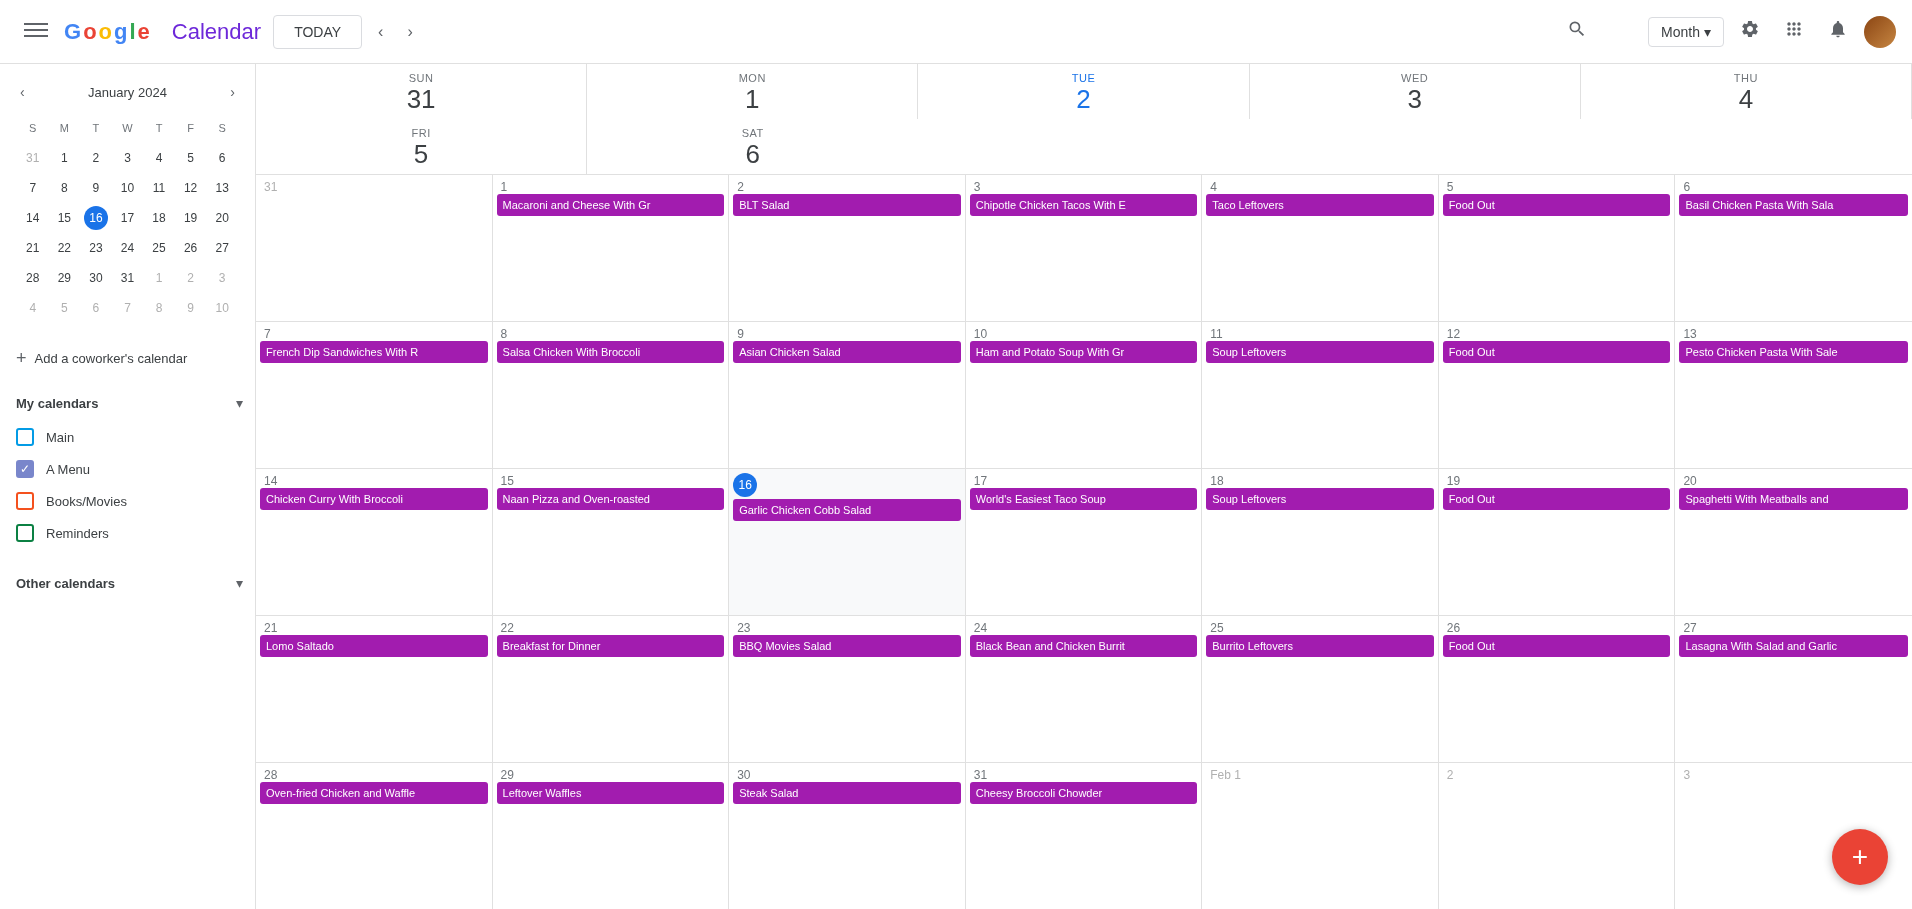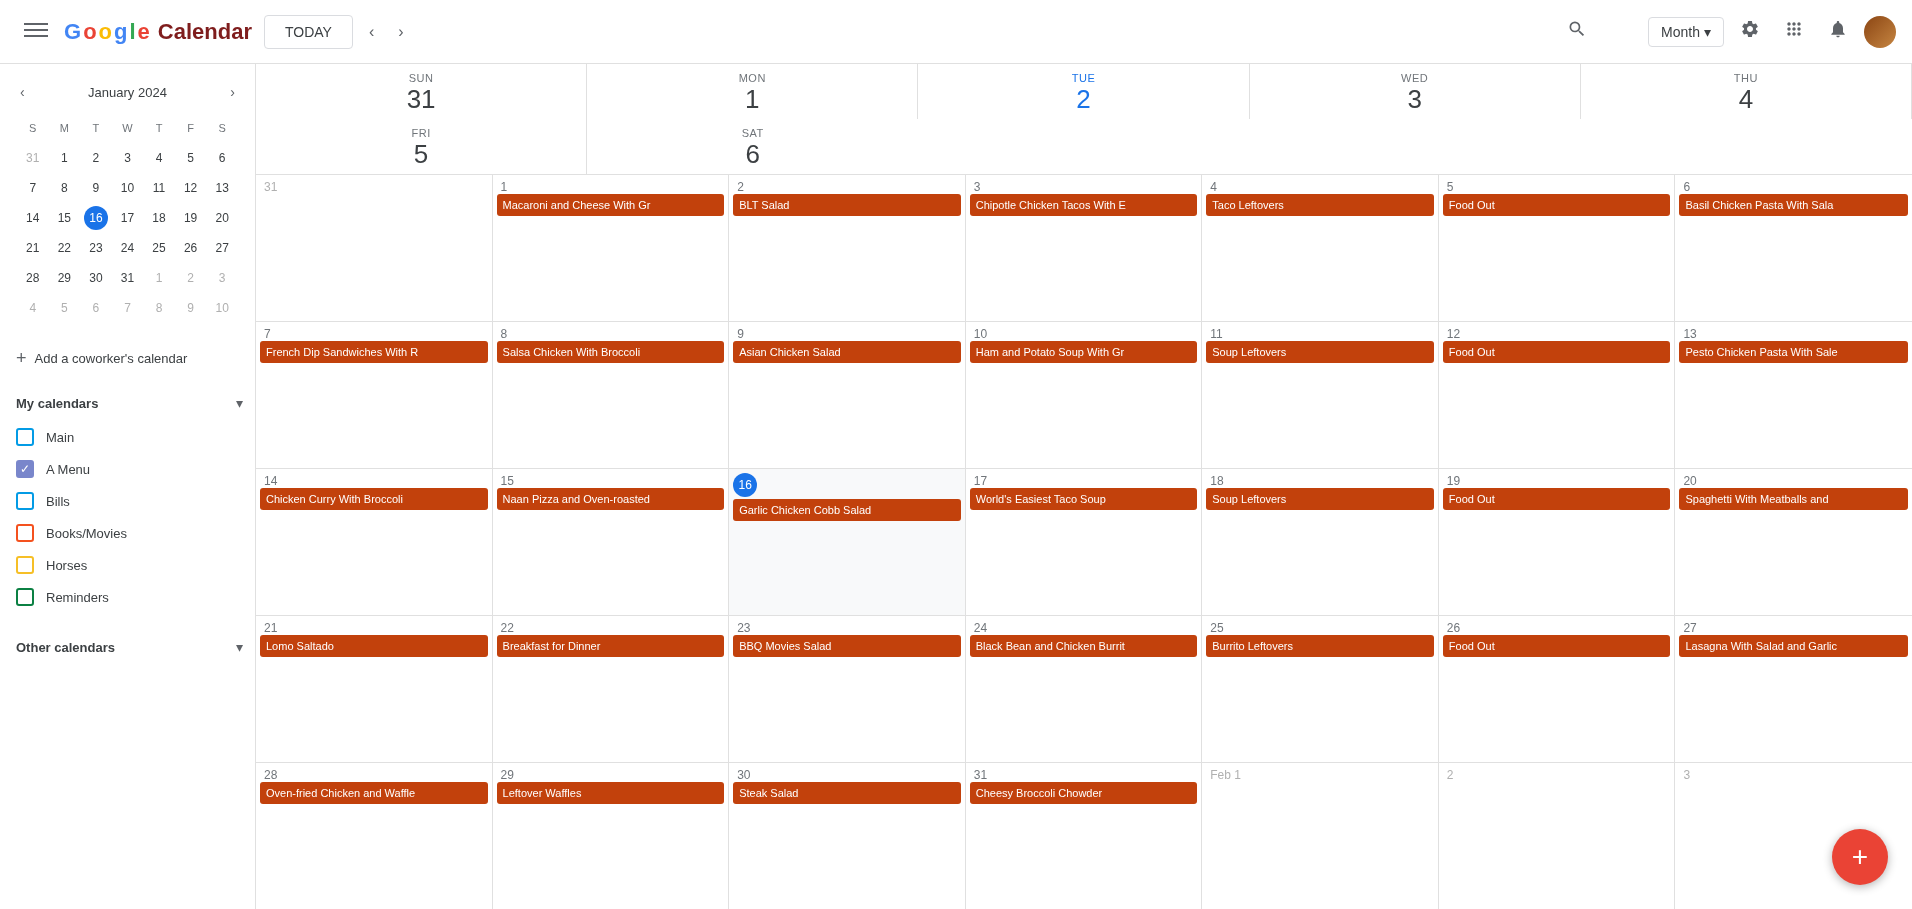--- a/index.html
+++ b/index.html
@@ -11,21 +11,21 @@
       border-bottom: 1px solid #e0e0e0; gap: 8px; flex-shrink: 0;
     }
     .hamburger-btn { background: none; border: none; cursor: pointer; padding: 8px; border-radius: 50%; }
     .google-logo { display: flex; align-items: center; gap: 2px; text-decoration: none; margin-right: 4px; }
     .logo-g { color: #4285f4; font-size: 22px; font-weight: bold; }
     .logo-o1 { color: #ea4335; font-size: 22px; font-weight: bold; }
     .logo-o2 { color: #fbbc05; font-size: 22px; font-weight: bold; }
     .logo-g2 { color: #4285f4; font-size: 22px; font-weight: bold; }
     .logo-l { color: #34a853; font-size: 22px; font-weight: bold; }
     .logo-e { color: #ea4335; font-size: 22px; font-weight: bold; }
-    .logo-text { font-size: 22px; color: #7f1d1d; margin-left: 6px; font-weight: 700; }
+    .logo-text { font-size: 22px; color: #6d28d9; margin-left: 20px; font-weight: 400; }
     .today-btn {
       border: 1px solid #dadce0; background: none; padding: 8px 20px;
       border-radius: 4px; font-size: 14px; cursor: pointer; color: #3c4043;
     }
     .nav-btn {
       background: none; border: none; cursor: pointer; padding: 8px;
       border-radius: 50%; font-size: 16px; color: #5f6368;
     }
     .header-spacer { flex: 1; }
     .search-btn, .settings-btn, .apps-btn, .notif-btn {
@@ -121,21 +121,21 @@
     .calendar-day-cell:last-child { border-right: none; }
     .calendar-day-cell.today-cell { background: #f8f9fa; }
     .day-num { font-size: 12px; color: #70757a; margin-bottom: 2px; text-align: left; padding: 2px 4px; }
     .day-num.today-num {
       background: #1a73e8; color: #fff; border-radius: 50%;
       width: 24px; height: 24px; display: inline-flex; align-items: center; justify-content: center;
       font-size: 12px;
     }
     .day-num.other-month { color: #b0b0b0; }
     .event-pill {
-      background: #c2410c; color: #fff; font-size: 11px; padding: 2px 6px;
+      background: #a21caf; color: #fff; font-size: 11px; padding: 2px 6px;
       border-radius: 3px; margin-bottom: 0; overflow: hidden;
       white-space: nowrap; text-overflow: ellipsis; cursor: pointer;
       display: block; line-height: 18px;
     }
 
     
     .fab {
       position: fixed; bottom: 24px; right: 24px;
       width: 56px; height: 56px; background: #ea4335; border-radius: 50%;
       display: flex; align-items: center; justify-content: center;
@@ -290,30 +290,22 @@
             <div class="cal-checkbox blue"></div>
             <span class="cal-label">Main</span>
           </div>
           <div class="cal-item">
             <div class="cal-checkbox checked purple">
               <span class="checkmark">✓</span>
             </div>
             <span class="cal-label">A Menu</span>
           </div>
           <div class="cal-item">
-            <div class="cal-checkbox blue"></div>
-            <span class="cal-label">Bills</span>
-          </div>
-          <div class="cal-item">
             <div class="cal-checkbox orange"></div>
             <span class="cal-label">Books/Movies</span>
-          </div>
-          <div class="cal-item">
-            <div class="cal-checkbox yellow"></div>
-            <span class="cal-label">Horses</span>
           </div>
           <div class="cal-item">
             <div class="cal-checkbox green"></div>
             <span class="cal-label">Reminders</span>
           </div>
         </div>
     </div>
 
     <div class="cal-section">
       <div class="cal-section-header">

